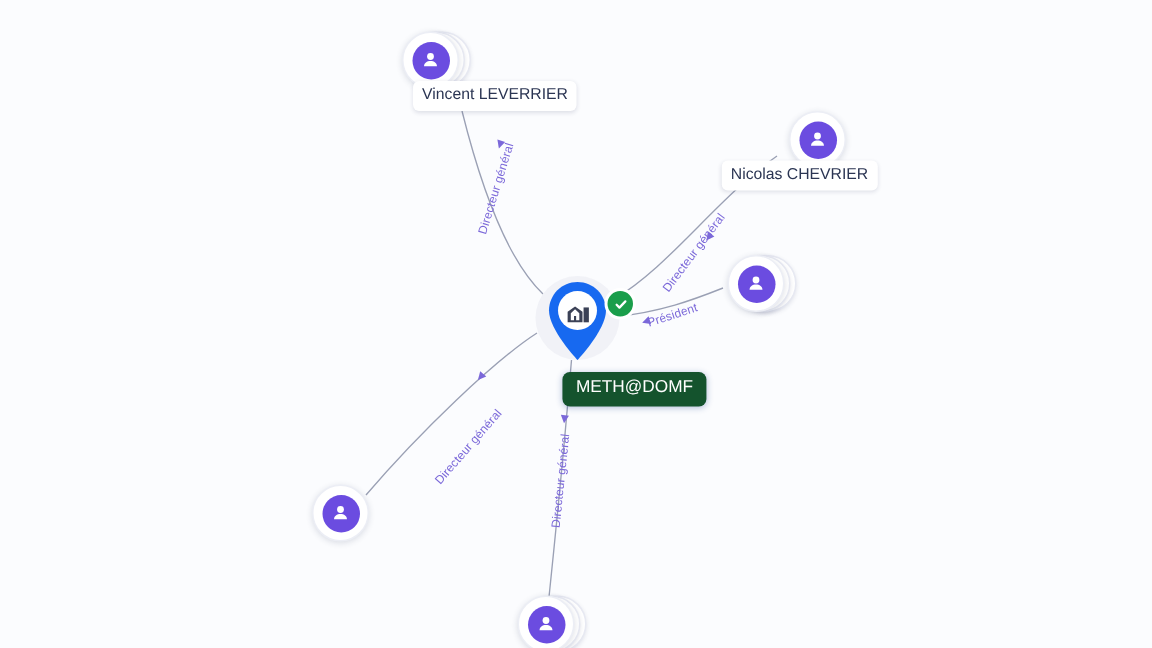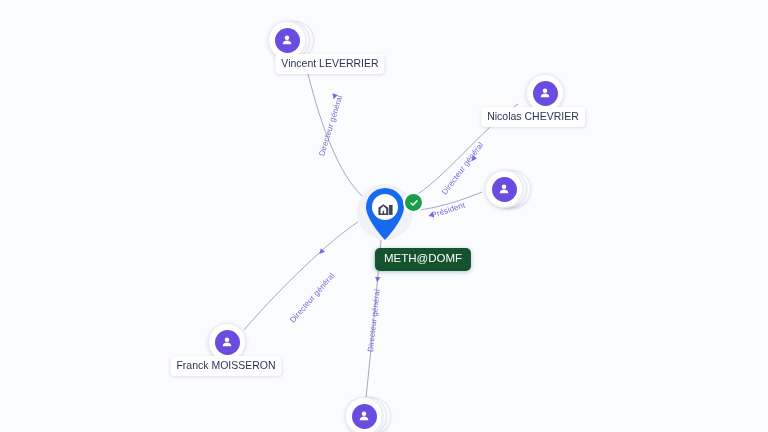--- a/index.html
+++ b/index.html
@@ -216,21 +216,20 @@
     <div class="person" style="left: 226px; top: 341px;">
       <div class="avatar-wrap">
         <div class="avatar-circle" style="background: rgb(107, 76, 224);">
           <svg width="14" height="14" viewBox="0 0 24 24" fill="#ffffff">
             <circle cx="12" cy="8" r="3.9"></circle>
             <path d="M4.6 19.2c0-4 3.3-6.2 7.4-6.2s7.4 2.2 7.4 6.2z"></path>
           </svg>
         </div>
       </div>
     </div>
-    <div class="node-label" style="left: 226px; top: 356px; color: rgb(43, 53, 83);">Franck MOISSERON</div>
     <div class="person" style="left: 363px; top: 415px;">
       <div class="stack s3"></div>
       <div class="stack s2"></div>
       <div class="avatar-wrap">
         <div class="avatar-circle" style="background: rgb(107, 76, 224);">
           <svg width="14" height="14" viewBox="0 0 24 24" fill="#ffffff">
             <circle cx="12" cy="8" r="3.9"></circle>
             <path d="M4.6 19.2c0-4 3.3-6.2 7.4-6.2s7.4 2.2 7.4 6.2z"></path>
           </svg>
         </div>

